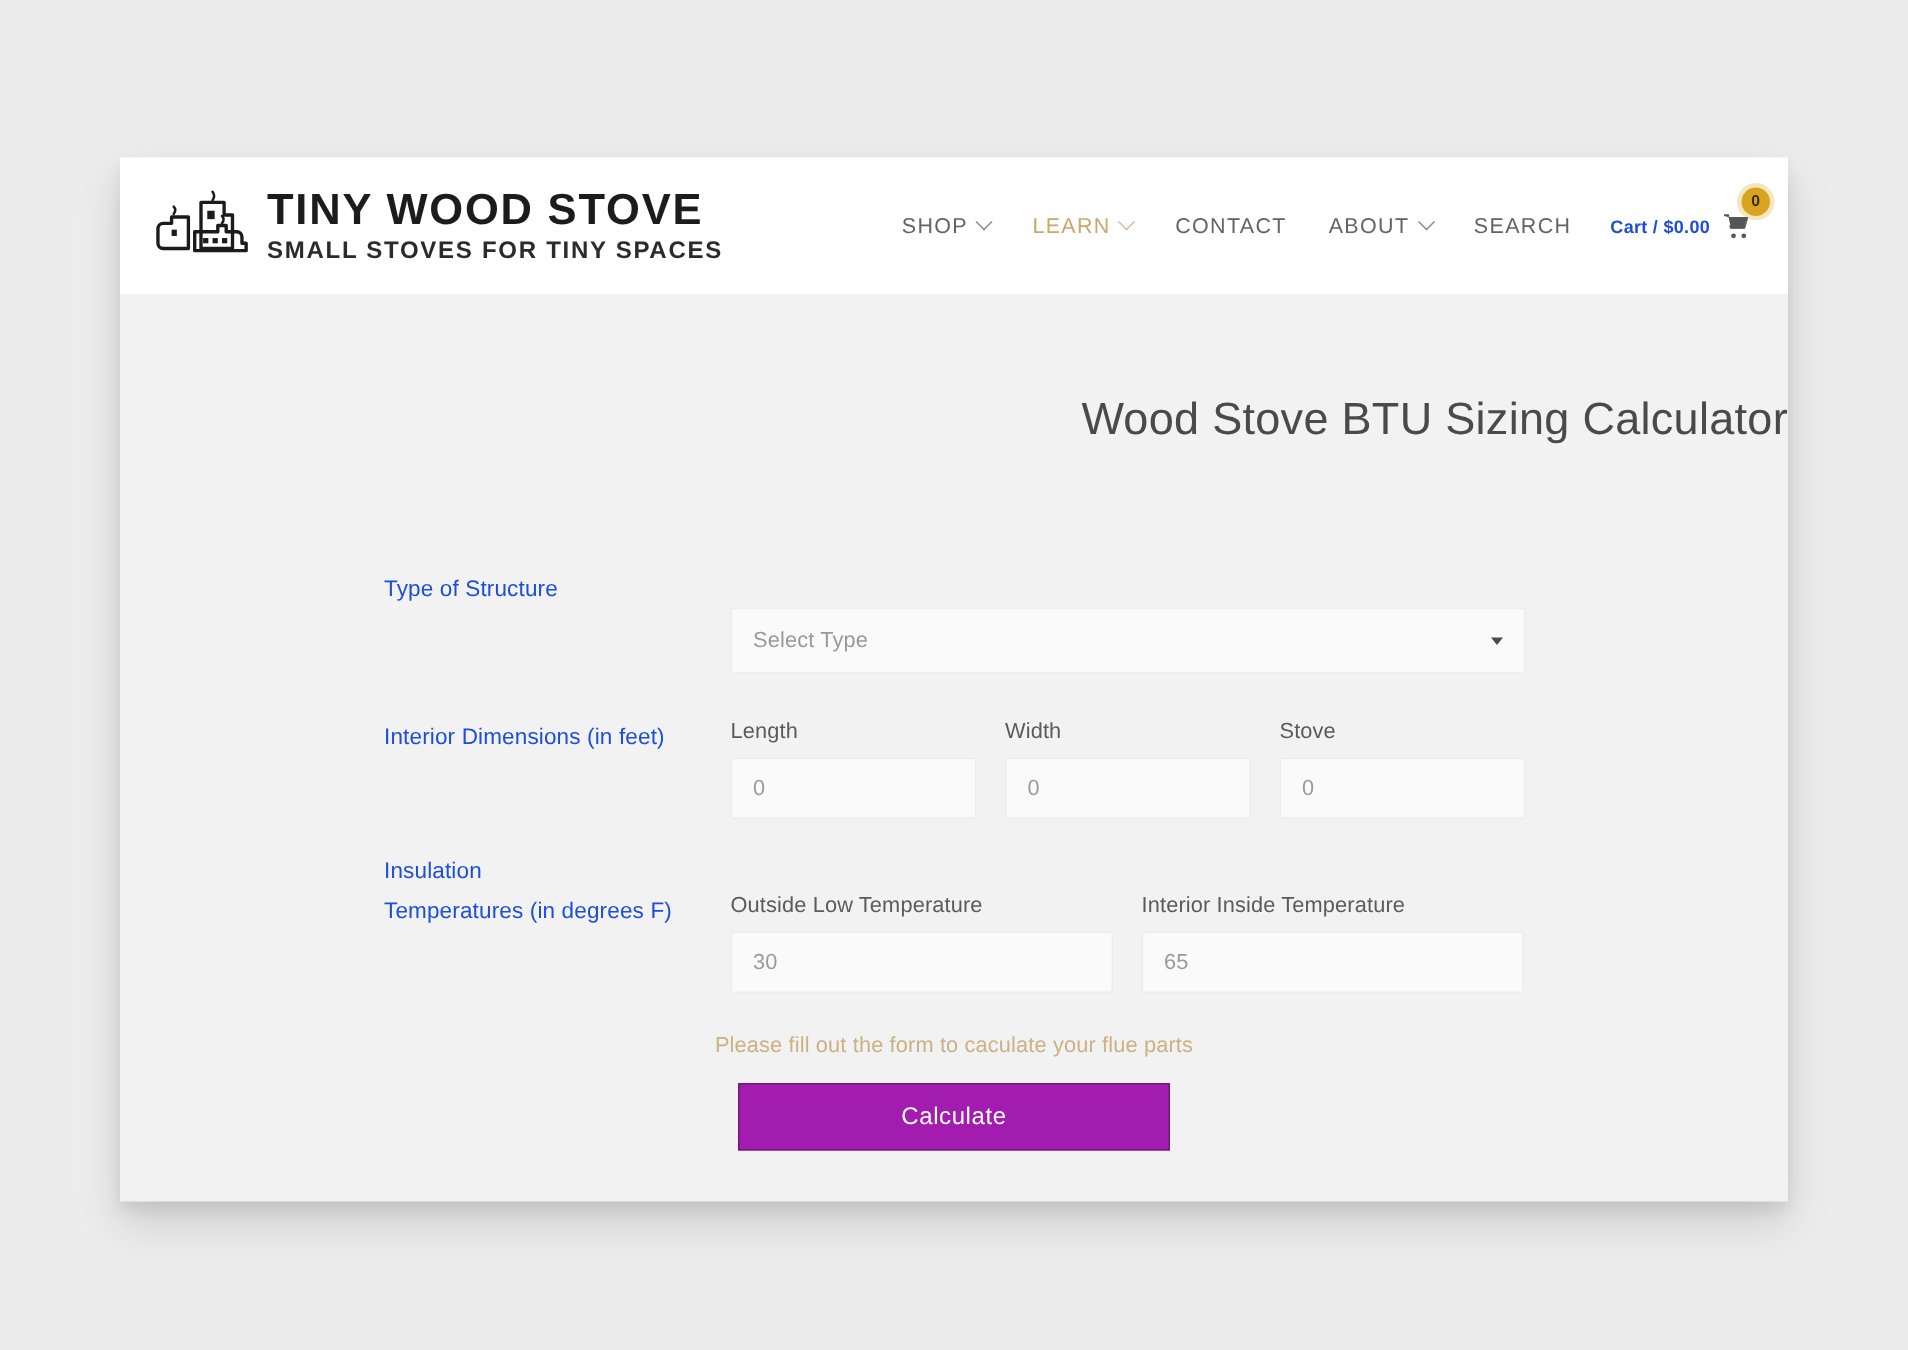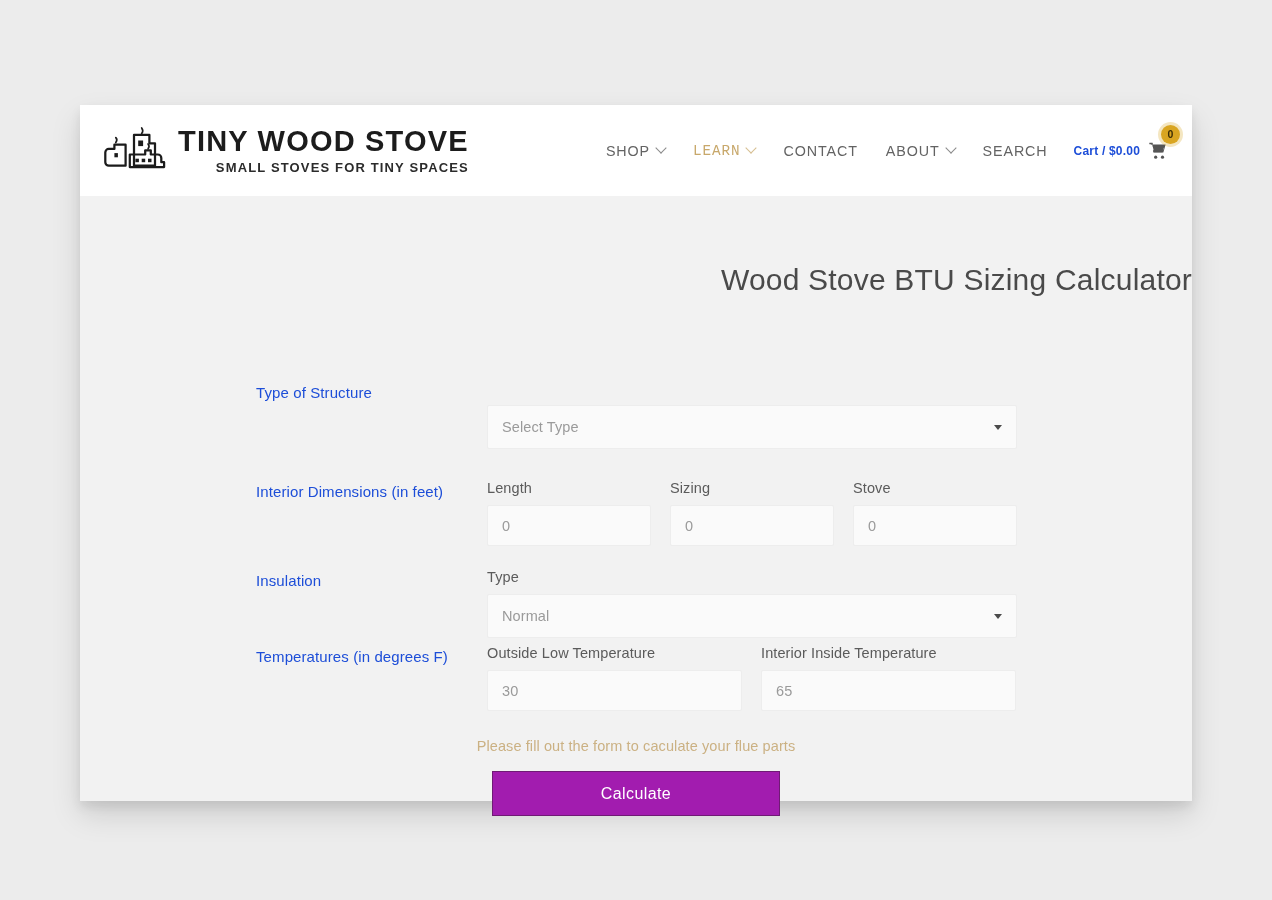--- a/index.html
+++ b/index.html
@@ -38,21 +38,21 @@
   .brand-mark { width: 70px; height: 52px; flex: 0 0 auto; }
   .brand-words { display: flex; flex-direction: column; line-height: 1; }
   .brand-title {
     font-size: 29px;
     letter-spacing: 1.2px;
     font-weight: 700;
     color: #1c1c1c;
     white-space: nowrap;
   }
   .brand-tagline {
-    font-size: 13px;
+    font-size: 16px;
     letter-spacing: 1.15px;
     font-weight: 700;
     color: #2b2b2b;
     margin-top: 5px;
     text-align: right;
     white-space: nowrap;
   }
 
   
   .main-nav {
@@ -66,21 +66,21 @@
     display: flex;
     align-items: center;
     gap: 7px;
     font-size: 14.3px;
     letter-spacing: 0.9px;
     color: #636363;
     padding: 0 14px;
     cursor: pointer;
     white-space: nowrap;
   }
-  .nav-item.active { color: #c8a86b; font-family: Liberation Mono, monospace; }
+  .nav-item.active { color: #c8a86b; }
   .caret {
     display: inline-block;
     width: 8px; height: 8px;
     border-right: 1.4px solid currentColor;
     border-bottom: 1.4px solid currentColor;
     transform: translateY(-3px) rotate(45deg);
     opacity: 0.75;
   }
   .cart-link {
     display: flex;
@@ -295,45 +295,36 @@
       <div class="form-row row-gap-a">
         <div class="row-label">Interior Dimensions (in feet)</div>
         <div class="row-fields">
           <div class="field">
             <div class="field-label">Length</div>
             <div class="text-input w-dim">
               <span>0</span>
             </div>
           </div>
           <div class="field">
-            <div class="field-label">Sizing</div>
+            <div class="field-label">Width</div>
             <div class="text-input w-dim">
               <span>0</span>
             </div>
           </div>
           <div class="field">
             <div class="field-label">Stove</div>
             <div class="text-input w-dim">
               <span>0</span>
             </div>
           </div>
         </div>
       </div>
 
       <div class="form-row row-gap-b">
         <div class="row-label">Insulation</div>
-        <div class="row-fields">
-          <div class="field">
-            <div class="field-label">Type</div>
-            <div class="select-box w-full">
-              <span>Normal</span>
-              <span class="select-caret"></span>
-            </div>
-          </div>
-        </div>
       </div>
 
       <div class="form-row row-gap-c">
         <div class="row-label">Temperatures (in degrees F)</div>
         <div class="row-fields">
           <div class="field">
             <div class="field-label">Outside Low Temperature</div>
             <div class="text-input w-temp">
               <span>30</span>
             </div>

